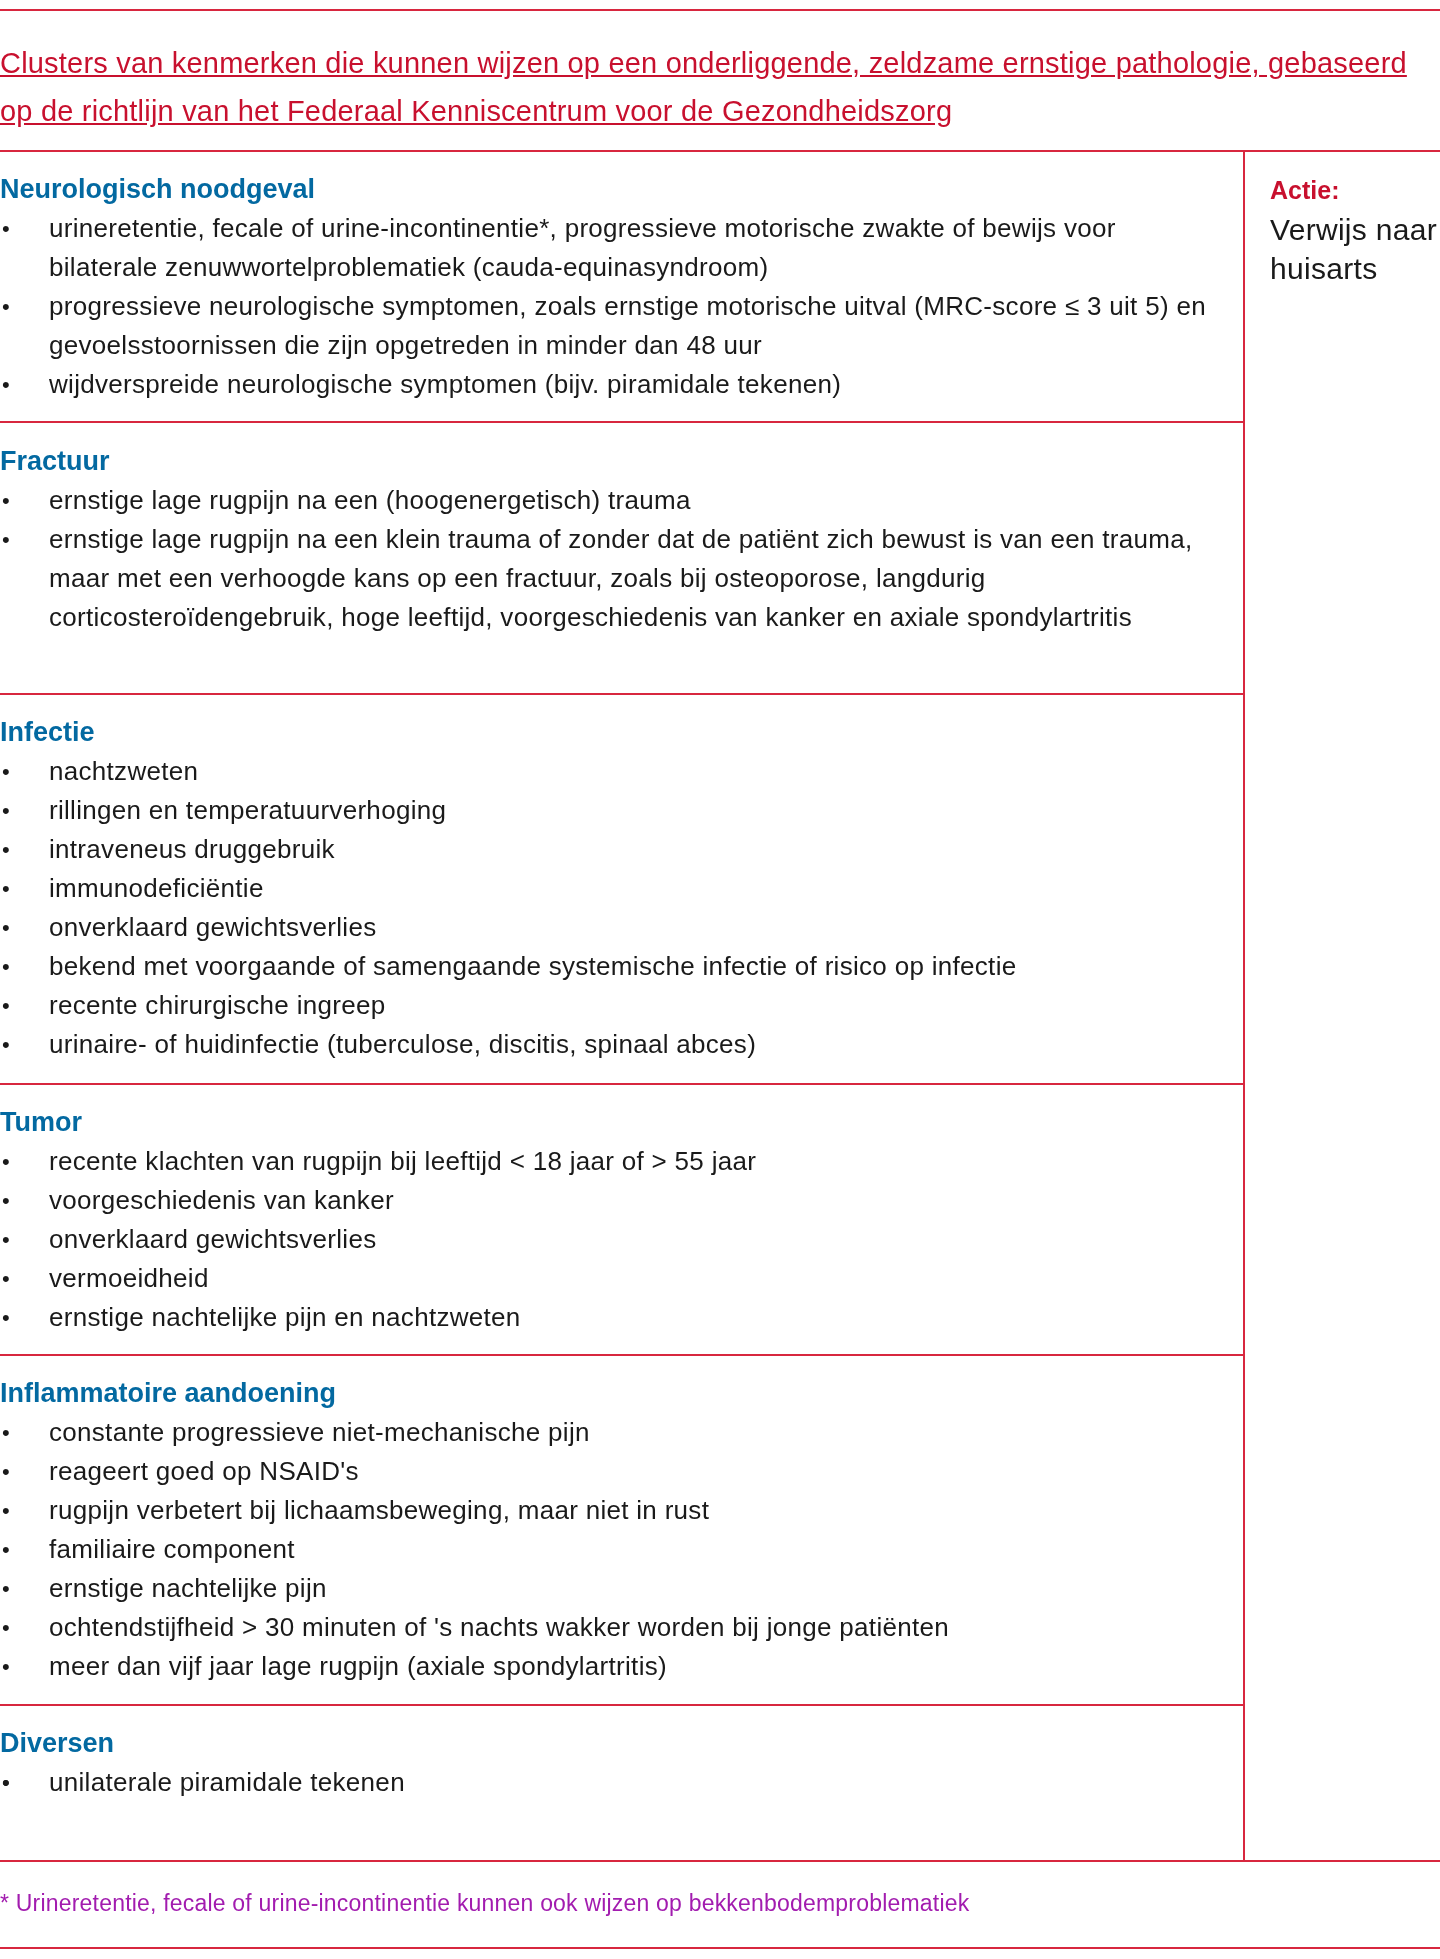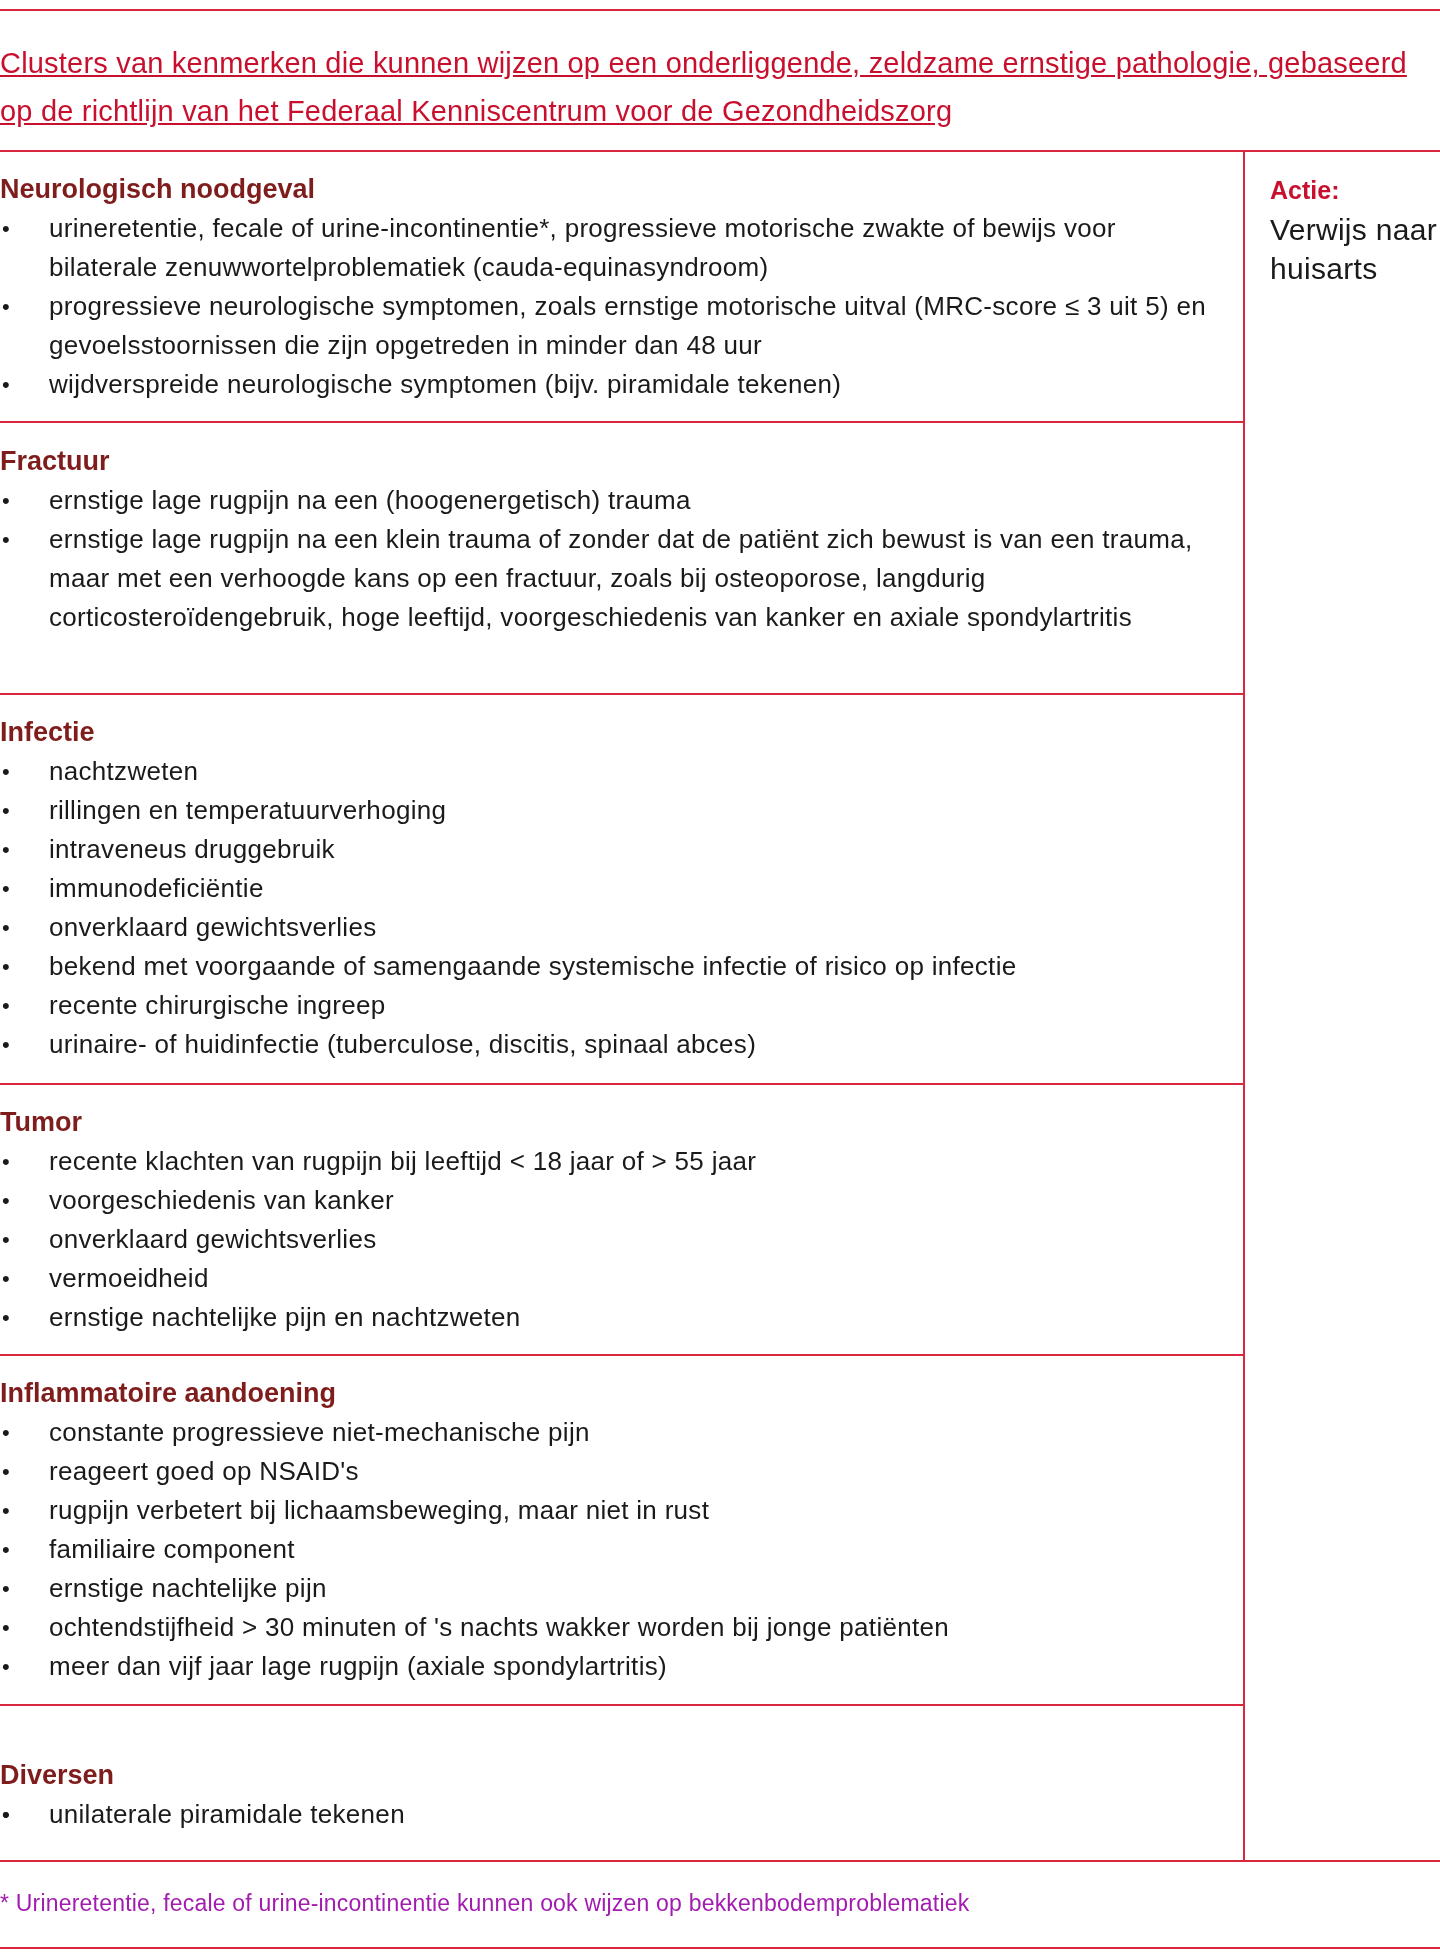--- a/index.html
+++ b/index.html
@@ -37,21 +37,21 @@
       line-height: 48px;
       letter-spacing: 0.2px;
       text-decoration: underline;
     }
     .section {
       position: absolute;
       left: 0;
       width: 1230px;
     }
     .section-heading {
-      color: #7f1d1d;
+      color: #0369a1;
       font-weight: bold;
       font-size: 27px;
       line-height: 39px;
       height: 39px;
     }
     .bullets {
       list-style: none;
       margin: 0;
       padding: 0;
     }
@@ -164,21 +164,21 @@
     <li class="bullet-item"><span class="bullet-dot">•</span><span>constante progressieve niet-mechanische pijn</span></li>
     <li class="bullet-item"><span class="bullet-dot">•</span><span>reageert goed op NSAID's</span></li>
     <li class="bullet-item"><span class="bullet-dot">•</span><span>rugpijn verbetert bij lichaamsbeweging, maar niet in rust</span></li>
     <li class="bullet-item"><span class="bullet-dot">•</span><span>familiaire component</span></li>
     <li class="bullet-item"><span class="bullet-dot">•</span><span>ernstige nachtelijke pijn</span></li>
     <li class="bullet-item"><span class="bullet-dot">•</span><span>ochtendstijfheid &gt; 30 minuten of 's nachts wakker worden bij jonge patiënten</span></li>
     <li class="bullet-item"><span class="bullet-dot">•</span><span>meer dan vijf jaar lage rugpijn (axiale spondylartritis)</span></li>
   </ul>
 </div>
 
-<div class="section" style="top:1724px;margin-top:32px;">
+<div class="section" style="top:1724px;">
   <div class="section-heading">Diversen</div>
   <ul class="bullets">
     <li class="bullet-item"><span class="bullet-dot">•</span></li>
     <li class="bullet-item"><span class="bullet-dot">•</span><span>unilaterale piramidale tekenen</span></li>
   </ul>
 </div>
 
 <div class="action-col">
   <div class="action-heading">Actie:</div>
   <div class="action-text">Verwijs naar huisarts</div>

